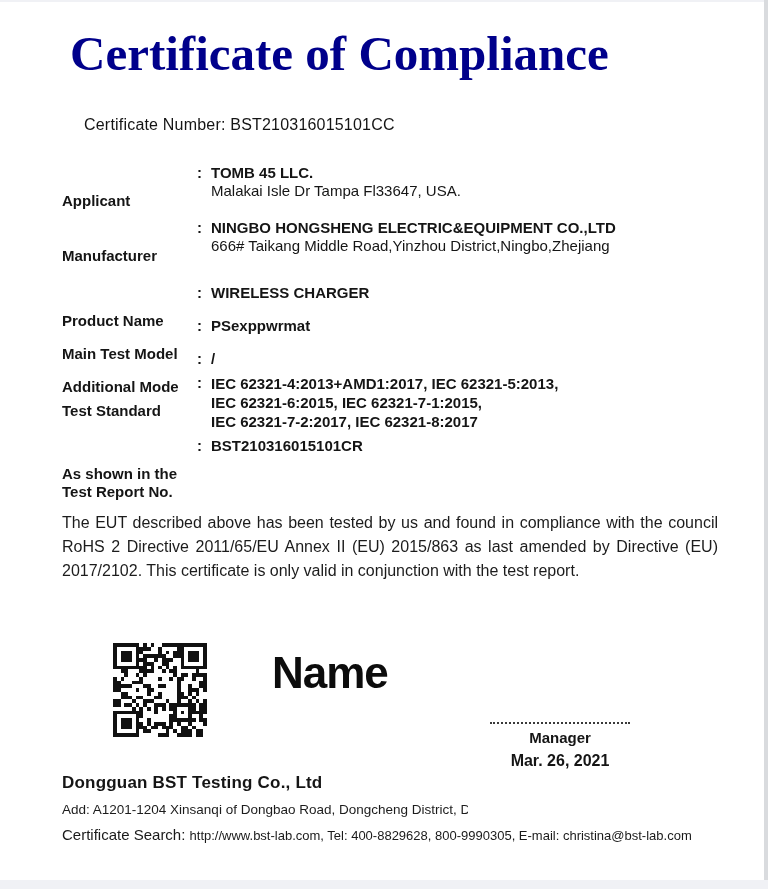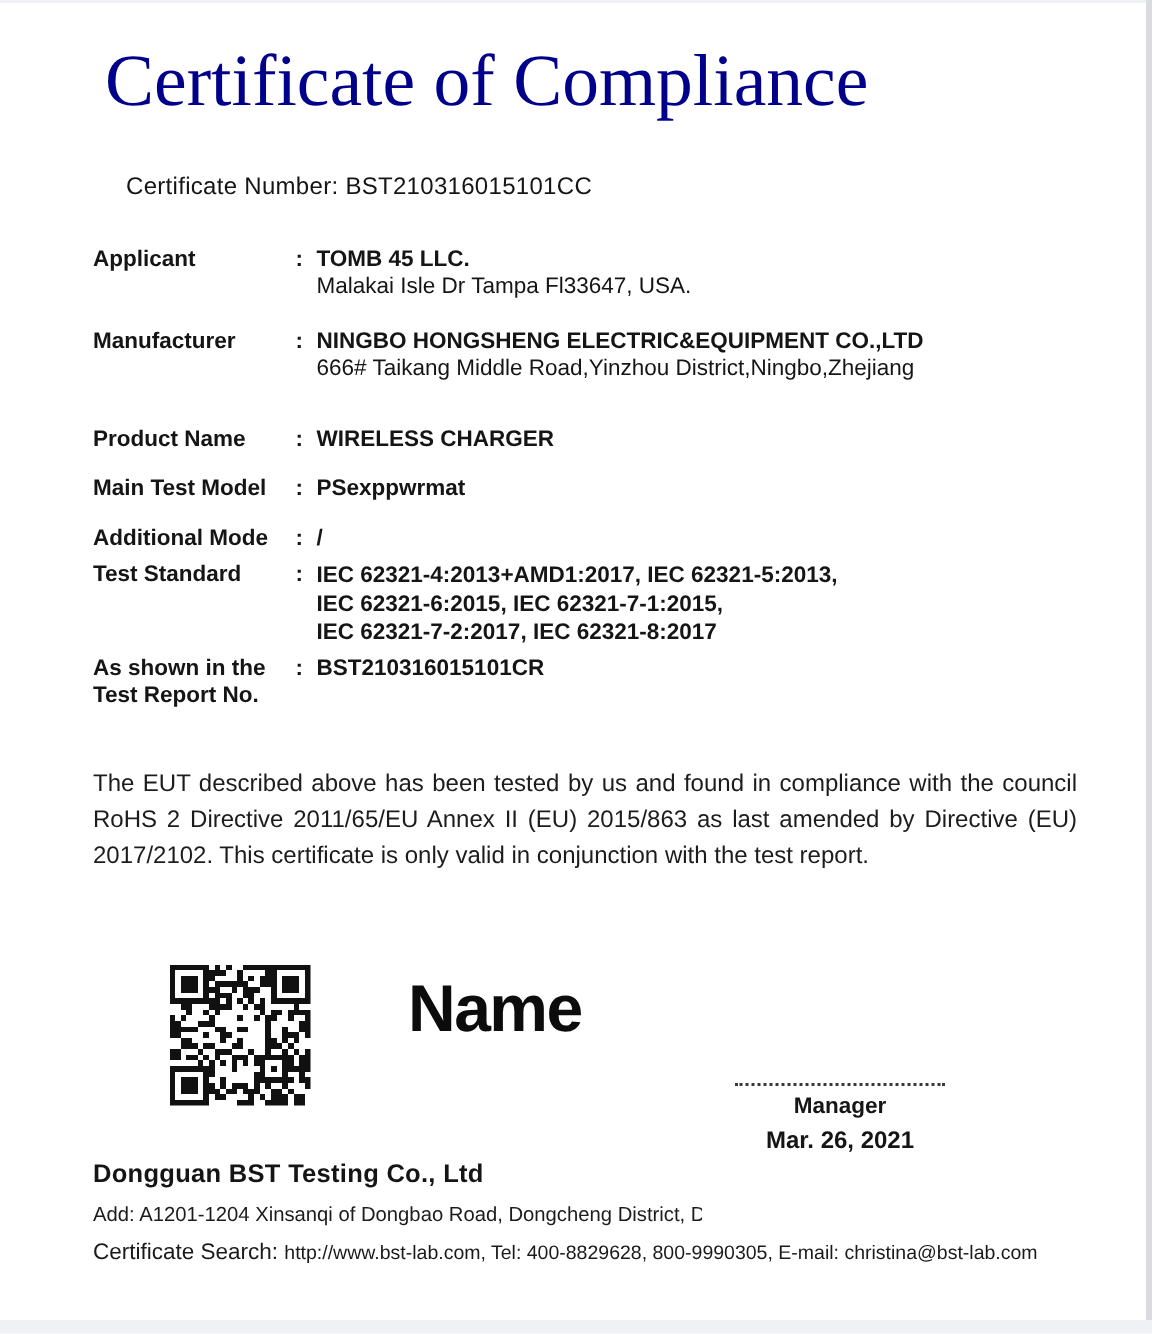--- a/index.html
+++ b/index.html
@@ -12,32 +12,32 @@
   .page{
     position:absolute;left:0;top:2px;width:764px;height:878px;
     background:#ffffff;
   }
   .right-strip{
     position:absolute;right:0;top:0;width:4px;height:880px;background:#d9dbde;
   }
   .title{
     position:absolute;left:70px;top:24px;width:620px;
     font-family:"Liberation Serif","DejaVu Serif",serif;
-    font-weight:normal;font-size:49px;line-height:56px;letter-spacing:0px;
+    font-weight:bold;font-size:49px;line-height:56px;letter-spacing:0px;
     white-space:nowrap;
   }
   .cert-number{
     position:absolute;left:84px;top:114px;
     font-size:16px;font-weight:normal;letter-spacing:.2px;
   }
   .row{
     position:absolute;left:62px;display:flex;
     font-size:15px;font-weight:bold;line-height:18px;
   }
-  .row .lbl{width:135px;flex:0 0 135px;}
+  .row .lbl{width:135px;flex:0 0 135px;margin-top:28px;}
   .row .colon{width:14px;flex:0 0 14px;}
   .row .val{white-space:nowrap;}
   .row .sub{font-weight:normal;}
   .r1{top:162px}.r2{top:217px}.r3{top:282px}.r4{top:315px}
   .r5{top:348px}.r6{top:372px}.r6 .val{line-height:19px;}
   .r7{top:435px}
   .statement{
     position:absolute;left:62px;top:509px;width:656px;
     font-size:16px;line-height:24px;text-align:justify;color:#1c1c1c;
   }

